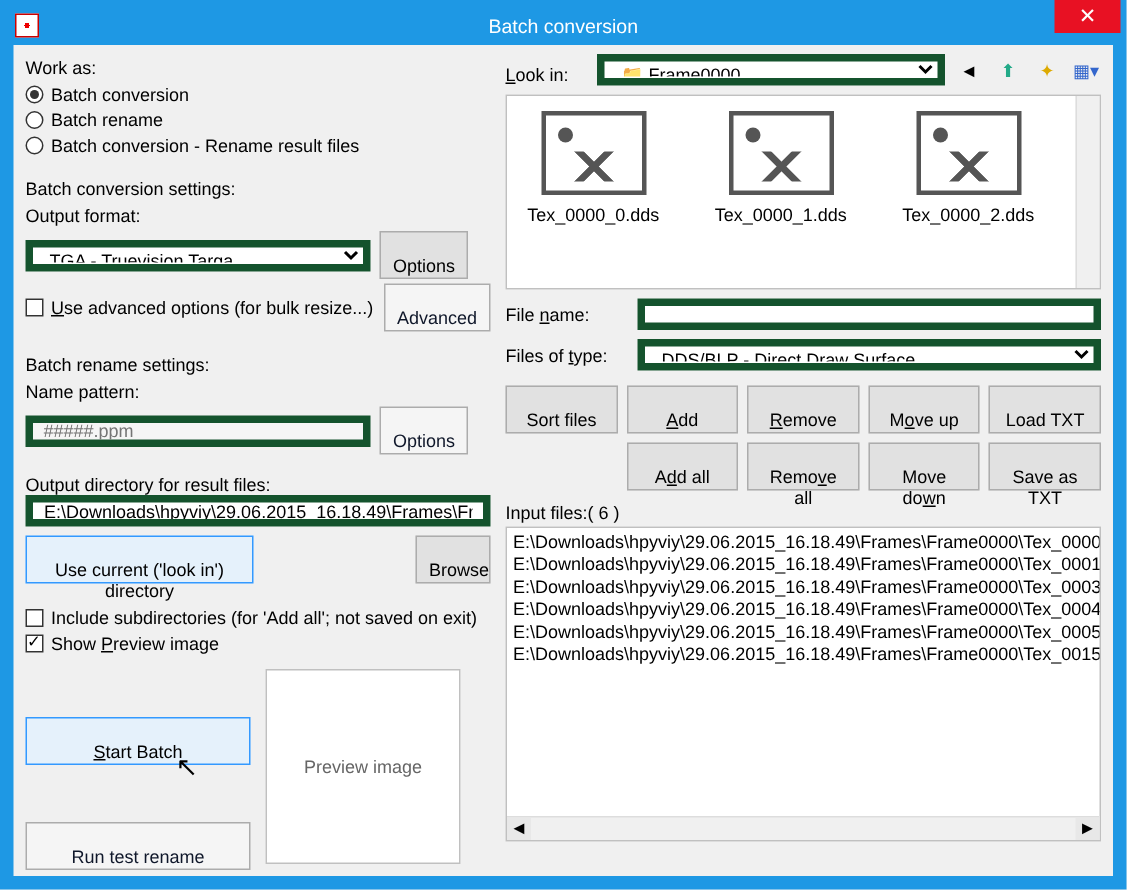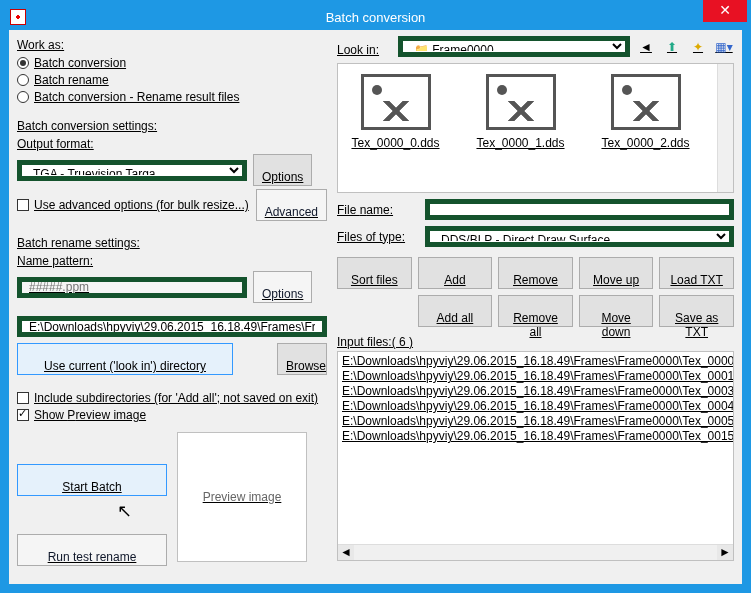--- a/index.html
+++ b/index.html
@@ -3,21 +3,21 @@
 <meta charset="utf-8">
 <style>
 * { box-sizing: border-box; font-family: "Segoe UI", Tahoma, sans-serif; font-size: 12px; }
 body { margin: 0; background: #1e98e4; padding: 4px; width: 751px; height: 593px; overflow: hidden; }
 .window { background: #1e98e4; width: 100%; height: 100%; position: relative; }
 .titlebar { height: 26px; display: flex; align-items: center; color: #fff; position: relative; }
 .titlebar .icon { width: 16px; height: 16px; margin-left: 6px; background: #fff; border: 1px solid #c00; position: relative; }
 .titlebar .icon::before { content:""; position:absolute; left:3px; top:3px; width:8px; height:8px; background: radial-gradient(circle, #e00 30%, #fff 31%); }
 .title-text { position: absolute; left: 50%; transform: translateX(-50%); font-size: 13px; }
 .close-btn { position: absolute; right: 0; top: -4px; width: 44px; height: 22px; background: #e81123; color: #fff; text-align: center; line-height: 20px; font-size: 14px; }
-.client { background: #f0f0f0; position: absolute; left: 5px; right: 5px; top: 26px; bottom: 5px; padding: 6px 8px; text-decoration: underline; }
+.client { background: #f0f0f0; position: absolute; left: 5px; right: 5px; top: 26px; bottom: 5px; padding: 6px 8px; }
 .cols { display: flex; gap: 10px; height: 100%; }
 .left { width: 310px; flex-shrink: 0; }
 .right { flex: 1; min-width: 0; }
 .group-label { margin: 2px 0 4px; }
 .radio-row, .check-row { display: flex; align-items: center; gap: 5px; margin: 3px 0; }
 .radio { width: 12px; height: 12px; border: 1px solid #333; border-radius: 50%; display: inline-block; position: relative; background:#fff; }
 .radio.checked::after { content:""; position:absolute; left:2px; top:2px; width:6px; height:6px; background:#333; border-radius:50%; }
 .checkbox { width: 12px; height: 12px; border: 1px solid #333; display: inline-block; background:#fff; position:relative; }
 .checkbox.checked::after { content:"✓"; position:absolute; left:0; top:-3px; font-size:11px; }
 label, span.lbl { color: #000; }
@@ -98,23 +98,24 @@
           <button disabled="">Advanced</button>
         </div>
         <div class="sep"></div>
         <div class="group-label">Batch rename settings:</div>
         <div>Name pattern:</div>
         <div class="row">
           <input type="text" disabled="" class="namepat" placeholder="#####.ppm" style="">
           <button disabled="">Options</button>
         </div>
         <div class="sep"></div>
+        <div>Output directory for result files:</div>
         <input type="text" class="outdir" value="E:\Downloads\hpyviy\29.06.2015_16.18.49\Frames\Frame0" style="">
         <div class="row" style="margin-top:6px">
-          <button class="primary" style="width:216px">Use current ('look in') directory</button>
+          <button class="primary" style="width:152px">Use current ('look in') directory</button>
           <div style="flex:1"></div>
           <button style="width:50px">Browse</button>
         </div>
         <div class="sep"></div>
         <div class="check-row">
           <span class="checkbox"></span>
           <span class="lbl">Include subdirectories (for 'Add all'; not saved on exit)</span>
         </div>
         <div class="check-row">
           <span class="checkbox checked"></span>

